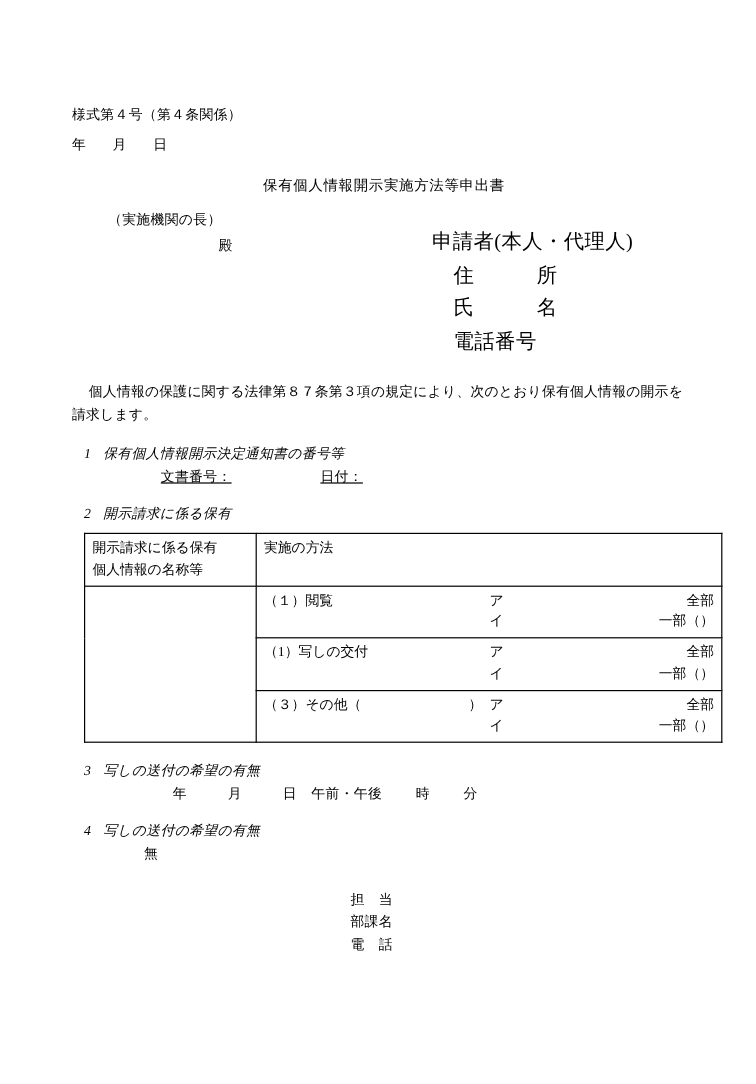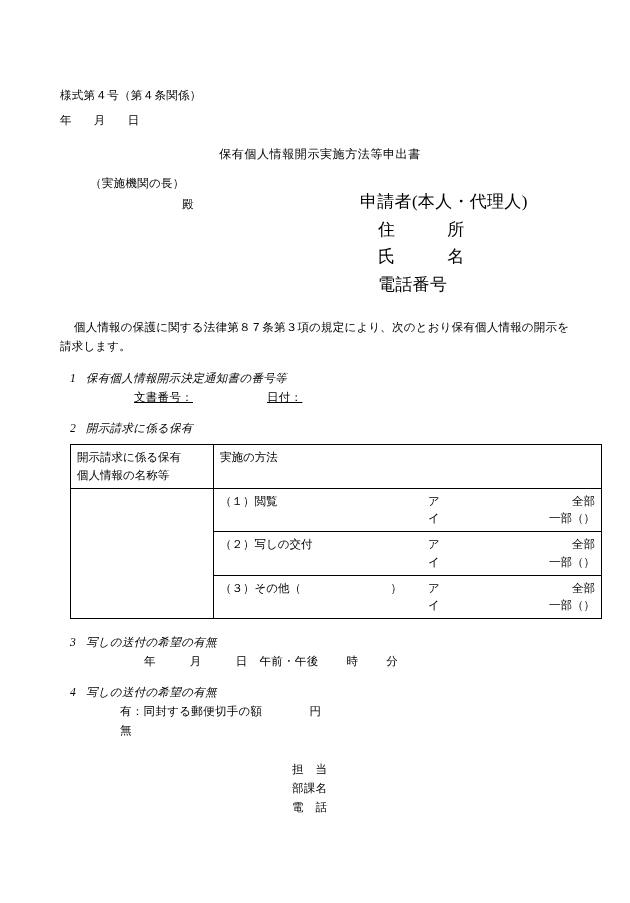--- a/index.html
+++ b/index.html
@@ -98,21 +98,20 @@
     border: 1px solid #000000;
     padding: 4px 6px;
     vertical-align: top;
     line-height: 1.5;
   }
   td.hdr-left { width: 130px; height: 30px; }
   td.hdr-right { }
   td.blank-left { border-top: none; }
   .opt-row {
     display: flex;
-    gap: 20px;
   }
   .opt-label {
     flex: 0 0 188px;
     display: flex;
     justify-content: space-between;
     padding-right: 6px;
     box-sizing: border-box;
   }
   .opt-choices { flex: 1 1 auto; }
   .choice-line { display: flex; }
@@ -211,21 +210,21 @@
                   </span>
             </div>
           </div>
         </div>
       </td>
     </tr>
     <tr>
       <td>
         <div class="opt-row">
           <div class="opt-label">
-            <span>（２）写しの交付</span>
+            <span>（1）写しの交付</span>
             <span></span>
           </div>
           <div class="opt-choices">
             <div class="choice-line">
               <span class="choice-mark">ア</span>
               <span class="choice-text">
                     <span>全部</span>
                     <span></span>
                   </span>
             </div>
@@ -272,21 +271,20 @@
   <div class="section">
     <span class="num">3</span><span>写しの送付の希望の有無</span>
   </div>
   <div class="sect3-line">
     <span>年</span><span class="g1"></span><span>月</span><span class="g2"></span><span>日</span><span class="g3"></span><span>午前・午後</span><span class="g4"></span><span>時</span><span class="g4"></span><span>分</span>
   </div>
 
   <div class="section">
     <span class="num">4</span><span>写しの送付の希望の有無</span>
   </div>
-  <div class="sect4-line">有：同封する郵便切手の額　　　　円</div>
   <div class="sect4-line">無</div>
 
   <div class="contact">
     <div>担　当</div>
     <div>部課名</div>
     <div>電　話</div>
   </div>
 
 </div>
 

